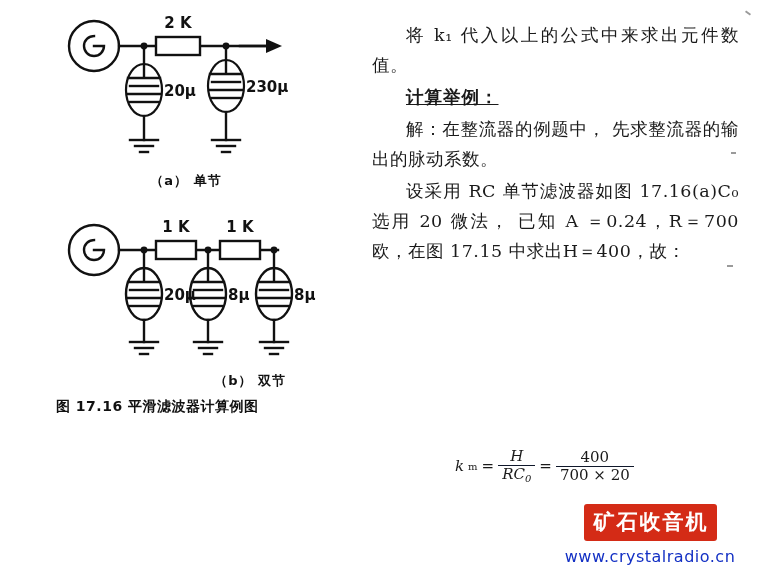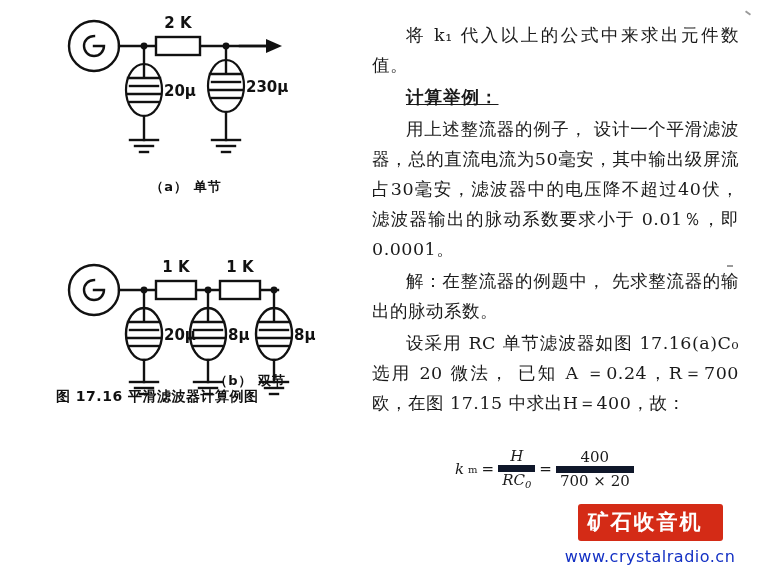--- a/index.html
+++ b/index.html
@@ -27,36 +27,36 @@
 
   .fig-caption {
     text-align: center;
     font-size: 13px;
     font-weight: bold;
     font-family: "DejaVu Sans", sans-serif;
     letter-spacing: 1px;
     color: #111;
   }
 
-  .fig-a-cap { position: absolute; left: 86px; top: 178px; width: 200px; }
+  .fig-a-cap { position: absolute; left: 86px; top: 172px; width: 200px; }
   .fig-b-cap { position: absolute; left: 86px; top: 372px; width: 200px; text-align: right; }
   .fig-title {
     position: absolute;
     left: 56px;
-    top: 388px;
+    top: 398px;
     width: 300px;
     font-size: 14px;
     font-weight: bold;
     font-family: "DejaVu Sans", sans-serif;
     letter-spacing: 0.5px;
     color: #111;
   }
 
   .circuit-a { position: absolute; left: 60px; top: 14px; }
-  .circuit-b { position: absolute; left: 60px; top: 218px; margin-top: 40px; }
+  .circuit-b { position: absolute; left: 60px; top: 218px; }
 
   
   .textcol {
     position: absolute;
     left: 372px;
     top: 16px;
     width: 385px;
     height: 574px;
     padding: 4px 18px 0 0;
     box-sizing: border-box;
@@ -95,40 +95,40 @@
   .formula .lhs { font-style: italic; font-size: 15px; }
   .formula .sub { font-size: 10px; vertical-align: -3px; }
   .frac {
     display: inline-flex;
     flex-direction: column;
     align-items: center;
     vertical-align: middle;
     line-height: 1.15;
   }
   .frac .num { padding: 0 4px; font-style: italic; }
-  .frac .den { padding: 0 4px; font-style: italic; border-top: 7px solid #0f172a; }
+  .frac .den { padding: 0 4px; font-style: italic; border-top: 1px solid #0f172a; }
   .frac.plain .num, .frac.plain .den { font-style: normal; }
 
   
   .logo-wrap {
     position: absolute;
     right: 8px;
     bottom: 8px;
     width: 198px;
     text-align: center;
   }
   .logo-badge {
     display: inline-block;
     background: #d42b16;
     color: #ffffff;
     font-family: "DejaVu Sans", sans-serif;
     font-weight: bold;
     font-size: 21px;
     letter-spacing: 2px;
-    padding: 4px 20px 5px 10px;
+    padding: 4px 8px 5px 10px;
     border-radius: 3px;
   }
   .logo-url {
     margin-top: 6px;
     color: #1330c4;
     font-family: "DejaVu Sans", sans-serif;
     font-size: 16px;
     letter-spacing: 0.5px;
   }
 
@@ -247,21 +247,20 @@
     </svg>
   </div>
 
   <div class="fig-caption fig-b-cap">（b） 双节</div>
   <div class="fig-title">图 17.16  平滑滤波器计算例图</div>
 </div>
 
 <div class="textcol">
   <p class="para indent">将 k₁ 代入以上的公式中来求出元件数值。</p>
   <p class="head">计算举例：</p>
-  <p class="para indent">用上述整流器的例子， 设计一个平滑滤波器，总的直流电流为50毫安，其中输出级屏流占30毫安，滤波器中的电压降不超过40伏，滤波器输出的脉动系数要求小于 0.01％，即 0.0001。</p>
   <p class="para indent">解：在整流器的例题中， 先求整流器的输出的脉动系数。</p>
   <p class="para indent">设采用 RC 单节滤波器如图 17.16(a)C₀ 选用 20 微法， 已知 A ＝0.24，R＝700 欧，在图 17.15 中求出H＝400，故：</p>
 </div>
 
 <div class="formula">
   <span class="lhs">k</span>
     <span class="sub">m</span>
   <span>=</span>
   <span class="frac">
     <span class="num">H</span>

